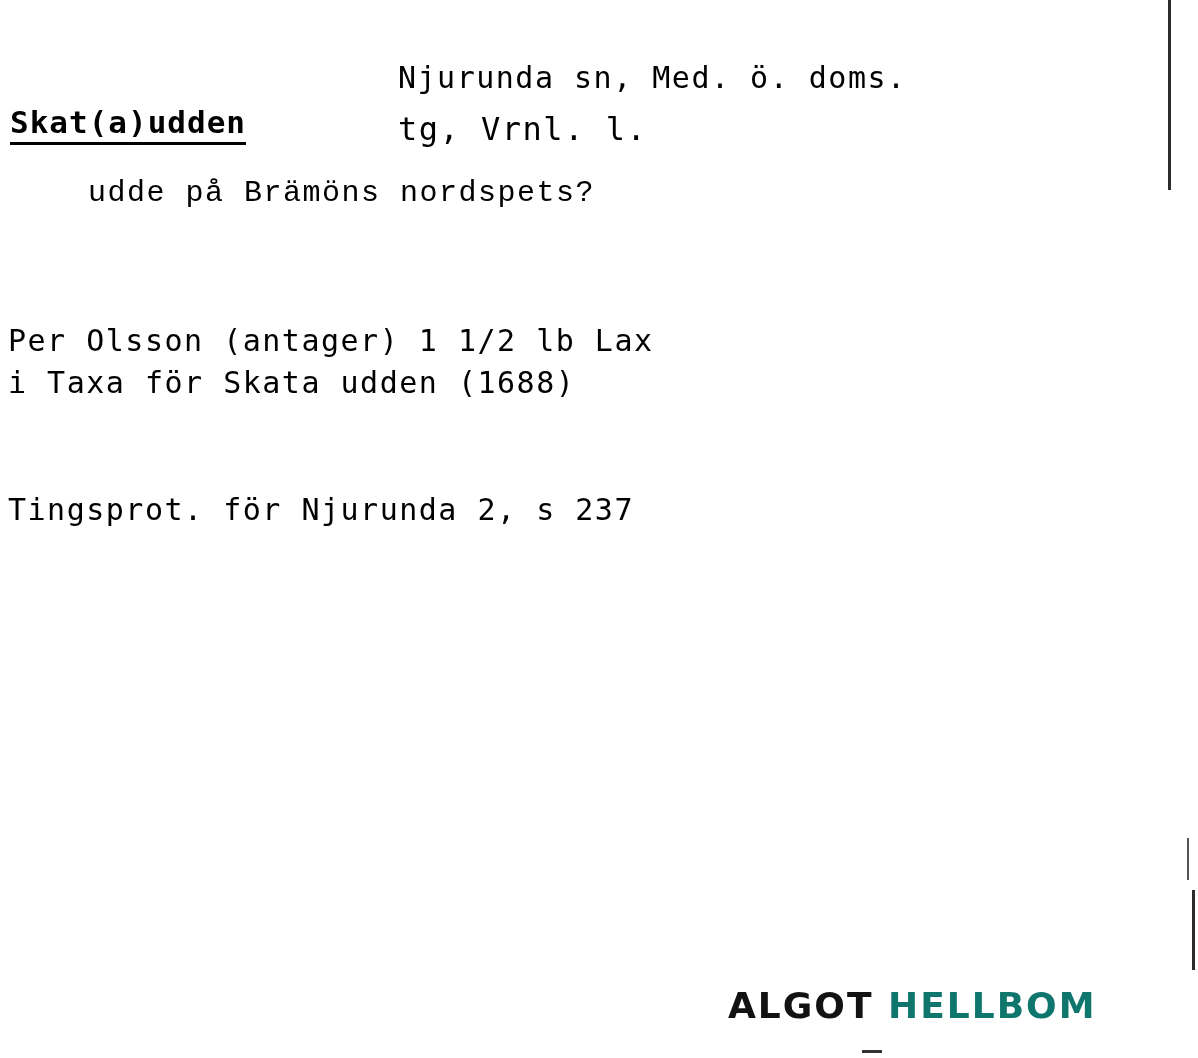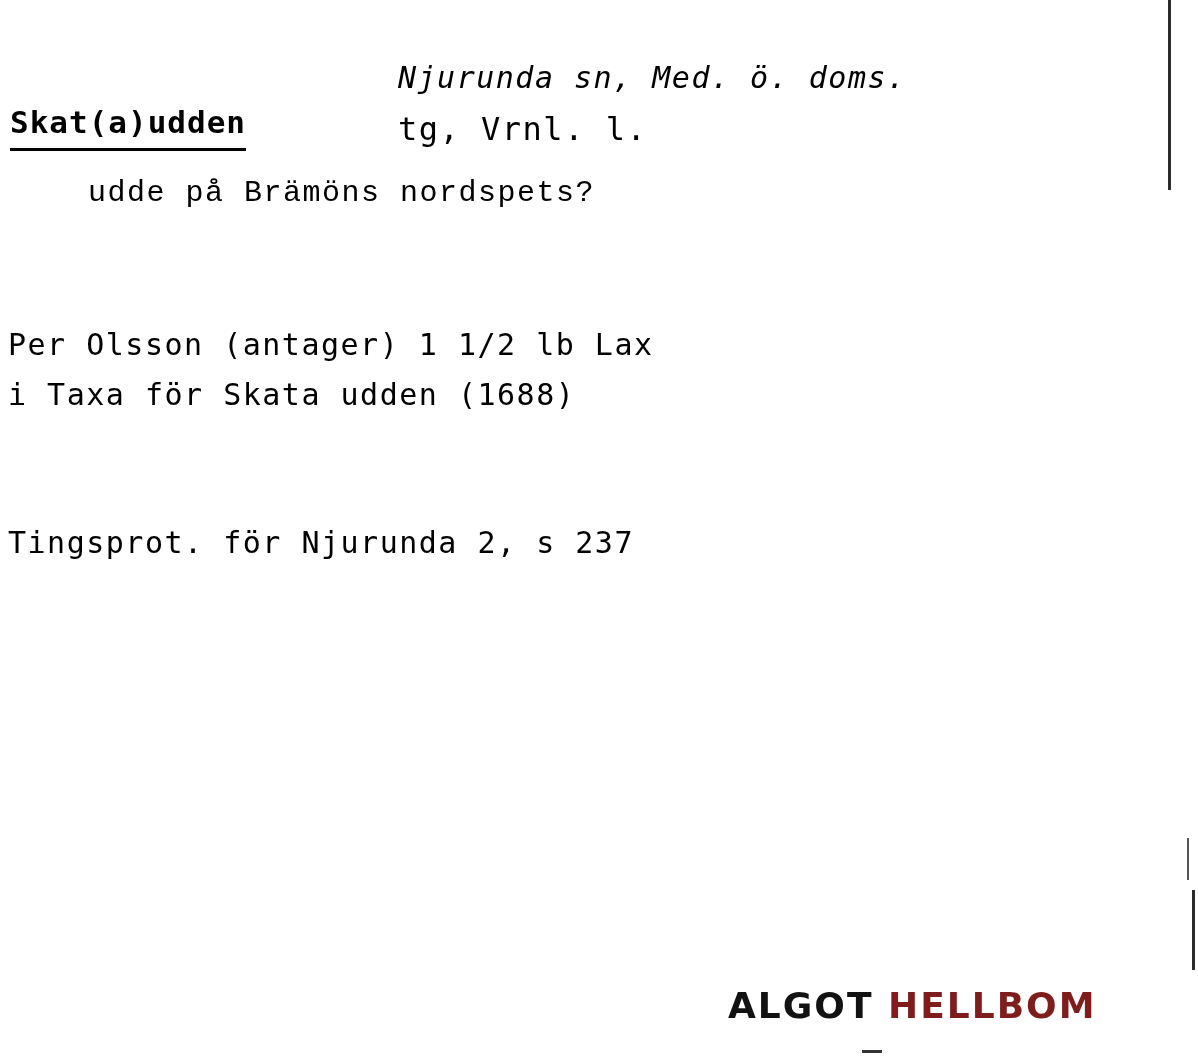--- a/index.html
+++ b/index.html
@@ -42,32 +42,31 @@
   }
 
   .headword {
     position: absolute;
     left: 10px;
     top: 104px;
     font-size: 31px;
     letter-spacing: 1px;
     font-weight: 700;
     border-bottom: 3px solid #000;
-    padding-bottom: 8px;
+    padding-bottom: 2px;
     white-space: pre;
   }
 
   .loc-line1 {
     position: absolute;
     left: 398px;
     top: 60px;
     font-size: 30px;
     letter-spacing: 1.5px;
     white-space: pre;
-    font-style: italic;
   }
   .loc-line2 {
     position: absolute;
     left: 398px;
     top: 110px;
     font-size: 32px;
     letter-spacing: 1.5px;
     white-space: pre;
   }
 
@@ -80,46 +79,46 @@
     white-space: pre;
     font-family: Liberation Mono, monospace;
   }
 
   .quote {
     position: absolute;
     left: 8px;
     top: 320px;
     font-size: 30px;
     letter-spacing: 1.5px;
-    line-height: 50px;
+    line-height: 42px;
     white-space: pre;
   }
 
   .source {
     position: absolute;
     left: 8px;
-    top: 525px;
+    top: 492px;
     font-size: 30px;
     letter-spacing: 1.5px;
     white-space: pre;
   }
 
   .stamp {
     position: absolute;
     left: 728px;
     top: 985px;
     font-size: 36px;
     letter-spacing: 2px;
     font-weight: 700;
     color: #121212;
     white-space: pre;
     font-family: "DejaVu Sans", sans-serif;
   }
   .stamp .faded {
-    color: #7f1d1d;
+    color: #0f766e;
   }
   .stamp-tick {
     position: absolute;
     left: 862px;
     top: 1050px;
     width: 20px;
     height: 3px;
     background: #333;
   }
 </style>

